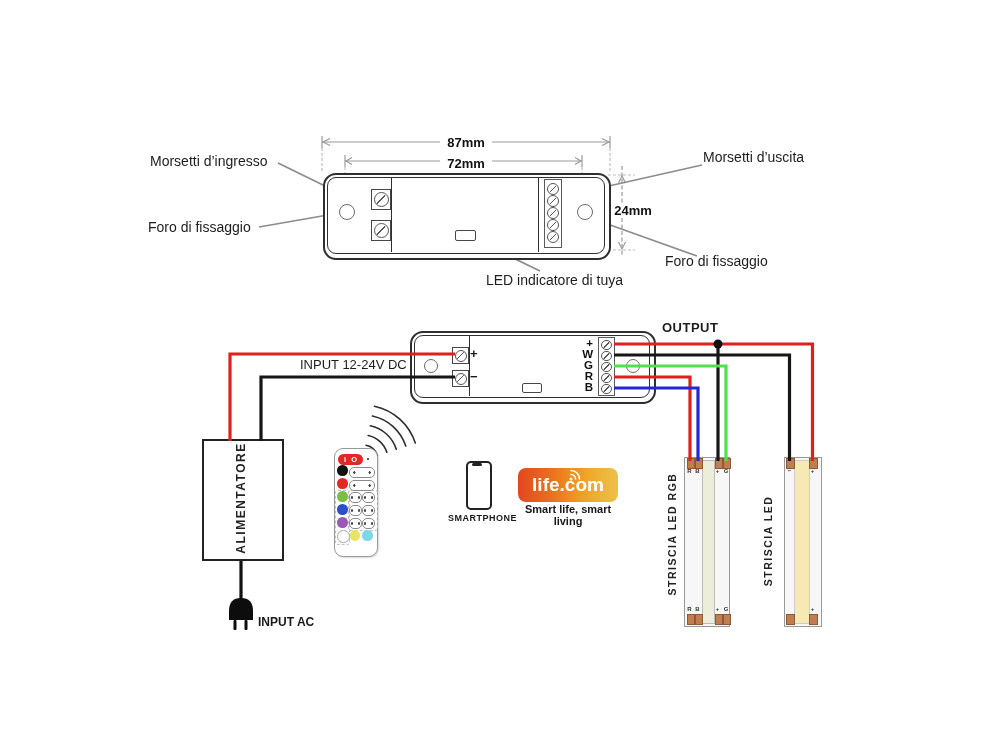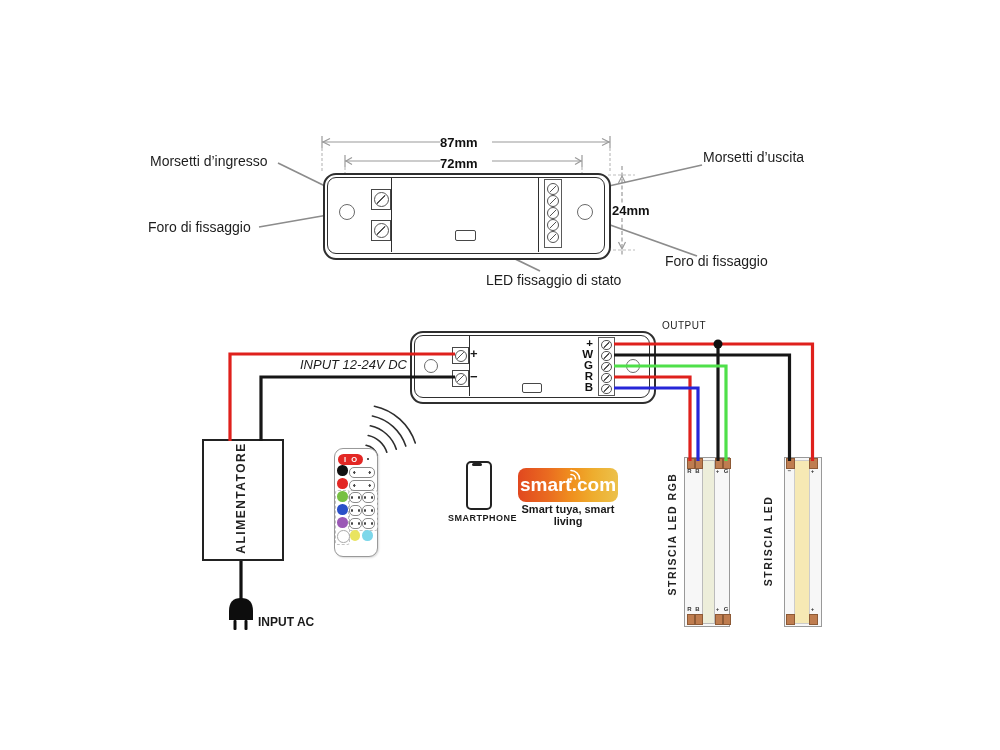--- a/index.html
+++ b/index.html
@@ -3,21 +3,21 @@
 <meta charset="utf-8">
 <style>
   html,body{margin:0;padding:0;background:#fff;}
   .canvas{position:relative;width:1000px;height:750px;background:#fff;overflow:hidden;
           font-family:"Liberation Sans", sans-serif;color:#1a1a1a;}
   .abs{position:absolute;}
   svg.overlay{position:absolute;left:0;top:0;z-index:1;}
   svg.wires{position:absolute;left:0;top:0;z-index:5;pointer-events:none;}
   .el{z-index:2;}
   .lbl{font-size:14px;color:#1d1d1d;white-space:nowrap;}
-  .dimtxt{font-size:13px;font-weight:bold;color:#111;background:#fff;white-space:nowrap;}
+  .dimtxt{font-size:13px;font-weight:bold;color:#111;background:#fff;text-align:center;white-space:nowrap;}
   .ctl-outer{border:2px solid #2f2f2f;border-radius:13px;background:#fff;}
   .ctl-inner{border:1.5px solid #2f2f2f;border-radius:9px;}
   .vline{border-left:1.5px solid #2f2f2f;}
   .tsq{border:1.5px solid #474747;background:#fff;}
   .screw{border:1.2px solid #555;border-radius:50%;background:#fff;position:absolute;}
   .screw::after{content:"";position:absolute;left:6%;top:6%;width:88%;height:88%;border-radius:50%;
     background:linear-gradient(135deg, transparent 45%, #555 45%, #555 55%, transparent 55%);}
   .hole{border:1.5px solid #6a6a6a;border-radius:50%;background:#fff;}
   .ledrect{border:1.4px solid #474747;border-radius:2px;background:#fff;}
   .blockcol{border:1.2px solid #5a5a5a;background:#fff;}
@@ -88,21 +88,21 @@
       <path d="M229,620 L229,611 Q229,598 241,598 Q253,598 253,611 L253,620 Z" fill="#0d0d0d"></path>
       <rect x="233.5" y="620" width="3" height="10" rx="1" fill="#0d0d0d"></rect>
       <rect x="244.5" y="620" width="3" height="10" rx="1" fill="#0d0d0d"></rect>
     </g>
   </svg>
 
   <div class="abs el lbl" style="left:150px;top:153px;">Morsetti d’ingresso</div>
   <div class="abs el lbl" style="left:148px;top:219px;">Foro di fissaggio</div>
   <div class="abs el lbl" style="left:703px;top:149px;">Morsetti d’uscita</div>
   <div class="abs el lbl" style="left:665px;top:253px;">Foro di fissaggio</div>
-  <div class="abs el lbl" style="left:486px;top:272px;">LED fissaggio di stato</div>
+  <div class="abs el lbl" style="left:486px;top:272px;">LED indicatore di tuya</div>
 
   <div class="abs el dimtxt" style="left:440px;top:135px;width:52px;">87mm</div>
   <div class="abs el dimtxt" style="left:440px;top:156px;width:52px;">72mm</div>
   <div class="abs el dimtxt" style="left:612px;top:203px;width:42px;">24mm</div>
 
   <div class="abs el ctl-outer" style="left:323px;top:173px;width:284px;height:83px;"></div>
   <div class="abs el ctl-inner" style="left:327px;top:177px;width:276px;height:75px;"></div>
   <div class="abs el vline" style="left:391px;top:177px;height:75px;"></div>
   <div class="abs el vline" style="left:538px;top:177px;height:75px;"></div>
   <div class="abs el tsq" style="left:371px;top:189px;width:18px;height:19px;"></div>
@@ -112,22 +112,22 @@
   <div class="abs el blockcol" style="left:544px;top:179px;width:16px;height:67px;"></div>
   <div class="el screw" style="left:547px;top:183px;width:10px;height:10px;"></div>
   <div class="el screw" style="left:547px;top:195px;width:10px;height:10px;"></div>
   <div class="el screw" style="left:547px;top:207px;width:10px;height:10px;"></div>
   <div class="el screw" style="left:547px;top:219px;width:10px;height:10px;"></div>
   <div class="el screw" style="left:547px;top:231px;width:10px;height:10px;"></div>
   <div class="abs el hole" style="left:339px;top:204px;width:14px;height:14px;"></div>
   <div class="abs el hole" style="left:577px;top:204px;width:14px;height:14px;"></div>
   <div class="abs el ledrect" style="left:455px;top:230px;width:19px;height:9px;"></div>
 
-  <div class="abs el lbl" style="left:300px;top:357px;font-size:13px;font-style:italic;">INPUT 12-24V DC</div>
-  <div class="abs el lbl" style="left:662px;top:320px;font-size:10px;font-weight:normal;letter-spacing:0.5px;">OUTPUT</div>
+  <div class="abs el lbl" style="left:300px;top:357px;font-size:13px;">INPUT 12-24V DC</div>
+  <div class="abs el lbl" style="left:662px;top:320px;font-size:13px;font-weight:bold;letter-spacing:0.5px;">OUTPUT</div>
 
   <div class="abs el ctl-outer" style="left:410px;top:331px;width:242px;height:69px;"></div>
   <div class="abs el ctl-inner" style="left:414px;top:335px;width:234px;height:61px;"></div>
   <div class="abs el vline" style="left:469px;top:335px;height:61px;"></div>
   <div class="abs el tsq" style="left:452px;top:347px;width:15px;height:15px;"></div>
   <div class="abs el tsq" style="left:452px;top:370px;width:15px;height:15px;"></div>
   <div class="el screw" style="left:454.5px;top:349.5px;width:10px;height:10px;"></div>
   <div class="el screw" style="left:454.5px;top:372.5px;width:10px;height:10px;"></div>
   <div class="abs el" style="left:470px;top:346px;font-size:13px;font-weight:bold;">+</div>
   <div class="abs el" style="left:470px;top:369px;font-size:13px;font-weight:bold;">−</div>
@@ -173,28 +173,28 @@
   <div class="rpill el" style="left:349px;top:505px;width:11px;height:9px;z-index:3;"></div>
   <div class="rpill el" style="left:362px;top:505px;width:11px;height:9px;z-index:3;"></div>
   <div class="rpill el" style="left:349px;top:518px;width:11px;height:9px;z-index:3;"></div>
   <div class="rpill el" style="left:362px;top:518px;width:11px;height:9px;z-index:3;"></div>
 
   <div class="abs el" style="left:466px;top:461px;width:22px;height:45px;border:2px solid #222;border-radius:5px;background:#fff;"></div>
   <div class="abs el" style="left:472px;top:462.5px;width:10px;height:3px;background:#222;border-radius:1.5px;z-index:3;"></div>
   <div class="abs el" style="left:448px;top:513px;width:62px;text-align:center;font-size:9px;font-weight:bold;letter-spacing:0.5px;">SMARTPHONE</div>
 
   <div class="abs el" style="left:518px;top:468px;width:100px;height:34px;border-radius:8px;background:linear-gradient(90deg,var(--tuya-orange-start) 0%,#ea6b20 30%,var(--tuya-orange-mid) 55%,#eead2e 75%,var(--tuya-orange-end) 100%);">
-    <div style="position:absolute;left:0;top:0;width:100%;height:100%;display:flex;align-items:center;justify-content:center;color:#fff;font-weight:bold;font-size:19px;">smart.com</div>
+    <div style="position:absolute;left:0;top:0;width:100%;height:100%;display:flex;align-items:center;justify-content:center;color:#fff;font-weight:bold;font-size:19px;">life.com</div>
     <svg style="position:absolute;left:50px;top:1px;" width="16" height="13">
       <circle cx="3" cy="10" r="1.5" fill="#fff"></circle>
       <path d="M3,5.5 A4.5,4.5 0 0 1 7.5,10" stroke="#fff" stroke-width="1.6" fill="none" stroke-linecap="round"></path>
       <path d="M3,1.5 A8.5,8.5 0 0 1 11.5,10" stroke="#fff" stroke-width="1.6" fill="none" stroke-linecap="round"></path>
     </svg>
   </div>
-  <div class="abs el" style="left:518px;top:503px;width:100px;text-align:center;font-size:11px;font-weight:bold;color:#191919;">Smart tuya, smart living</div>
+  <div class="abs el" style="left:518px;top:503px;width:100px;text-align:center;font-size:11px;font-weight:bold;color:#191919;">Smart life, smart living</div>
 
   <div class="abs el" style="left:684px;top:457px;width:44px;height:168px;background:#f7f7f7;border:1px solid #999;"></div>
   <div class="abs el" style="left:702px;top:460px;width:11px;height:162px;background:var(--strip-rgb-core);border:1px solid #bbb;z-index:3;"></div>
   <div class="padsq el" style="left:686.5px;top:458px;width:6px;height:9px;z-index:4;"></div>
   <div class="padsq el" style="left:694.5px;top:458px;width:6px;height:9px;z-index:4;"></div>
   <div class="padsq el" style="left:714.5px;top:458px;width:6px;height:9px;z-index:4;"></div>
   <div class="padsq el" style="left:723px;top:458px;width:6px;height:9px;z-index:4;"></div>
   <div class="padlbl el" style="left:686px;top:468px;width:7px;">R</div>
   <div class="padlbl el" style="left:694px;top:468px;width:7px;">B</div>
   <div class="padlbl el" style="left:714px;top:468px;width:7px;">+</div>

